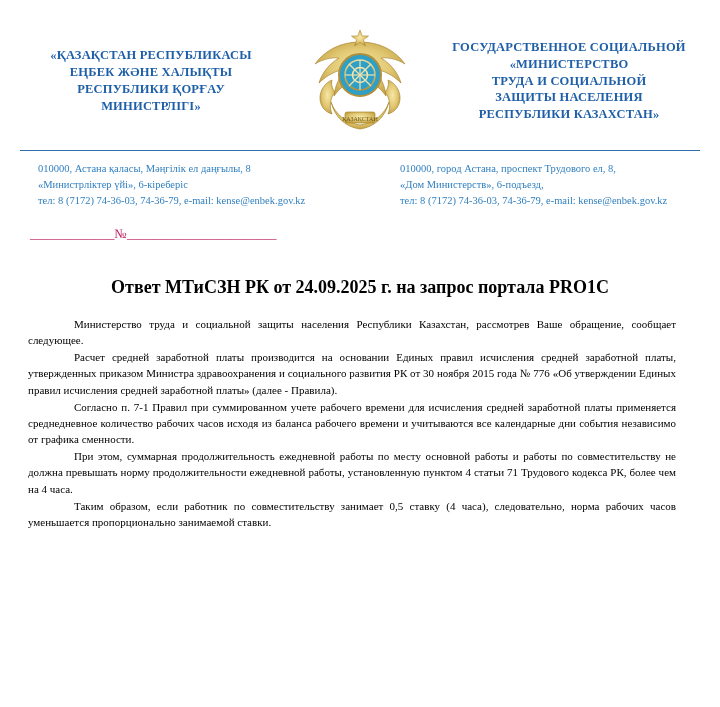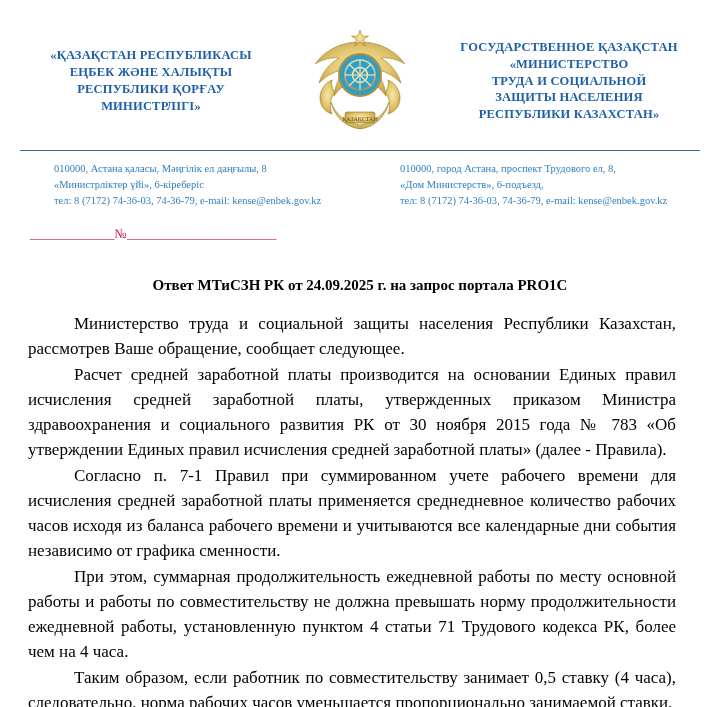--- a/index.html
+++ b/index.html
@@ -53,21 +53,21 @@
   .divider {
     margin: 14px 20px 0 20px;
     height: 1px;
     background: #2f6fb0;
   }
 
   
   .contacts {
     display: flex;
     justify-content: space-between;
-    padding: 10px 20px 0 36px;
+    padding: 10px 20px 0 20px;
   }
   .contact-col {
     width: 300px;
     font-family: "Liberation Serif", serif;
     font-size: 10.5px;
     line-height: 1.5;
     color: #2f7fbf;
   }
   .contact-col.left { text-align: left; padding-left: 18px; }
   .contact-col.right { text-align: left; padding-left: 0px; }
@@ -82,34 +82,34 @@
     color: #be185d;
     letter-spacing: 0px;
     line-height: 1.9;
     white-space: nowrap;
   }
 
   
   .doc-title {
     text-align: center;
     font-weight: bold;
-    font-size: 15px;
+    font-size: 18px;
     margin-top: 30px;
     color: #000;
   }
 
   
   .body-text {
     margin-top: 18px;
     padding: 0 28px 0 28px;
   }
   .para {
     text-align: justify;
     text-indent: 46px;
-    font-size: 17px;
+    font-size: 11px;
     line-height: 1.47;
     margin: 0 16px 1px 0;
     color: #000;
   }
 </style>
 </head>
 <body>
 
 <div class="page">
 
@@ -160,21 +160,21 @@
         </g>
 
         <rect x="44" y="84" width="30" height="11" rx="2" fill="url(#gold)" stroke="#a9862f" stroke-width="0.7"></rect>
         <text x="59" y="92.5" font-size="6" text-anchor="middle" fill="#6b5416" font-family="'Liberation Serif', serif">ҚАЗАҚСТАН</text>
 
         <path d="M59 2 L61.2 8 L67.5 8 L62.4 11.8 L64.4 18 L59 14.2 L53.6 18 L55.6 11.8 L50.5 8 L56.8 8 Z" fill="url(#gold)" stroke="#a9862f" stroke-width="0.6"></path>
       </svg>
     </div>
 
     <div class="lh-col lh-col-right">
-      <span class="lh-line">ГОСУДАРСТВЕННОЕ ҚАЗАҚСТАН</span>
+      <span class="lh-line">ГОСУДАРСТВЕННОЕ СОЦИАЛЬНОЙ</span>
       <span class="lh-line">«МИНИСТЕРСТВО</span>
       <span class="lh-line">ТРУДА И СОЦИАЛЬНОЙ</span>
       <span class="lh-line">ЗАЩИТЫ НАСЕЛЕНИЯ</span>
       <span class="lh-line">РЕСПУБЛИКИ КАЗАХСТАН»</span>
     </div>
   </div>
 
   <div class="divider"></div>
 
   <div class="contacts">
@@ -191,19 +191,19 @@
   </div>
 
   <div class="numlines">
     <div class="numline">_____________№_______________________</div>
   </div>
 
   <div class="doc-title">Ответ МТиСЗН РК от 24.09.2025 г. на запрос портала PRO1C</div>
 
   <div class="body-text">
     <p class="para">Министерство труда и социальной защиты населения Республики Казахстан, рассмотрев Ваше обращение, сообщает следующее.</p>
-    <p class="para">Расчет средней заработной платы производится на основании Единых правил исчисления средней заработной платы, утвержденных приказом Министра здравоохранения и социального развития РК от 30 ноября 2015 года № 783 «Об утверждении Единых правил исчисления средней заработной платы» (далее - Правила).</p>
+    <p class="para">Расчет средней заработной платы производится на основании Единых правил исчисления средней заработной платы, утвержденных приказом Министра здравоохранения и социального развития РК от 30 ноября 2015 года № 776 «Об утверждении Единых правил исчисления средней заработной платы» (далее - Правила).</p>
     <p class="para">Согласно п. 7-1 Правил при суммированном учете рабочего времени для исчисления средней заработной платы применяется среднедневное количество рабочих часов исходя из баланса рабочего времени и учитываются все календарные дни события независимо от графика сменности.</p>
     <p class="para">При этом, суммарная продолжительность ежедневной работы по месту основной работы и работы по совместительству не должна превышать норму продолжительности ежедневной работы, установленную пунктом 4 статьи 71 Трудового кодекса РК, более чем на 4 часа.</p>
     <p class="para">Таким образом, если работник по совместительству занимает 0,5 ставку (4 часа), следовательно, норма рабочих часов уменьшается пропорционально занимаемой ставки.</p>
   </div>
 
 </div>
 
 </body></html>

